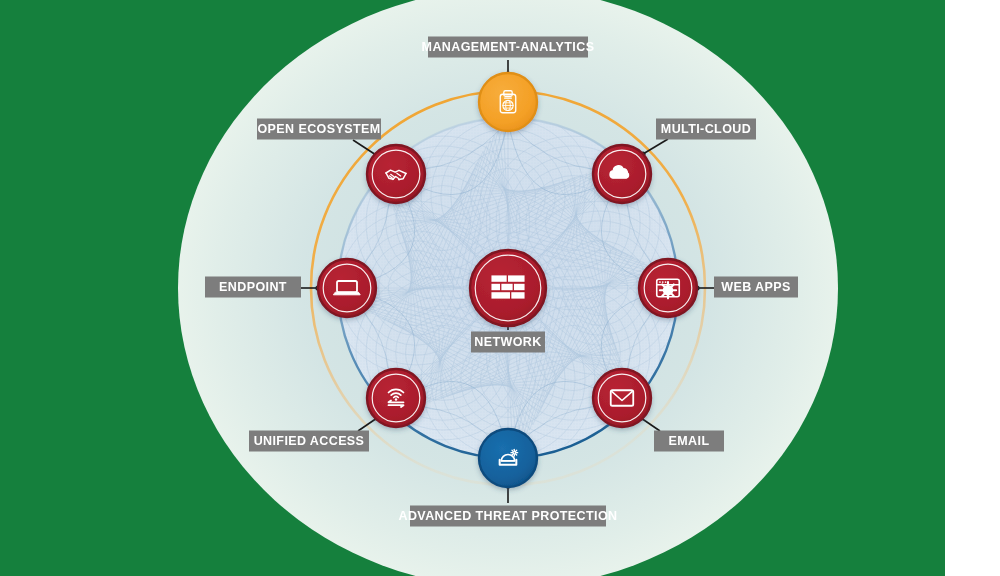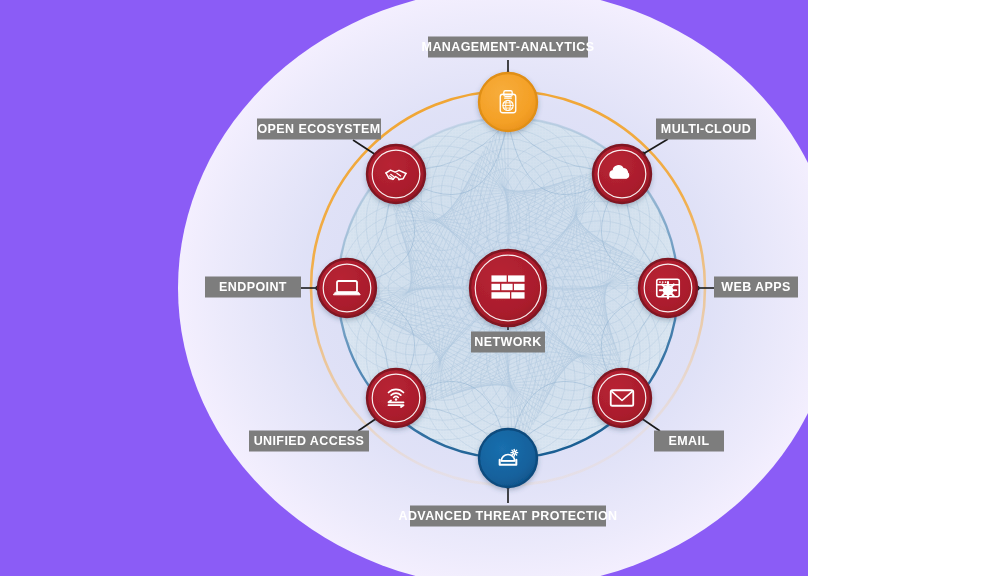--- a/index.html
+++ b/index.html
@@ -5,23 +5,23 @@
   html, body {
     margin: 0;
     padding: 0;
     background: #ffffff;
   }
   body {
     font-family: "Liberation Sans", sans-serif;
   }
   #stage {
     position: relative;
-    width: 808px;
+    width: 945px;
     height: 576px;
-    background: #8b5cf6;
+    background: #15803d;
     overflow: hidden;
   }
   #diagram-svg {
     position: absolute;
     left: 0;
     top: 0;
     width: 1000px;
     height: 576px;
   }
   .node-label-text {

